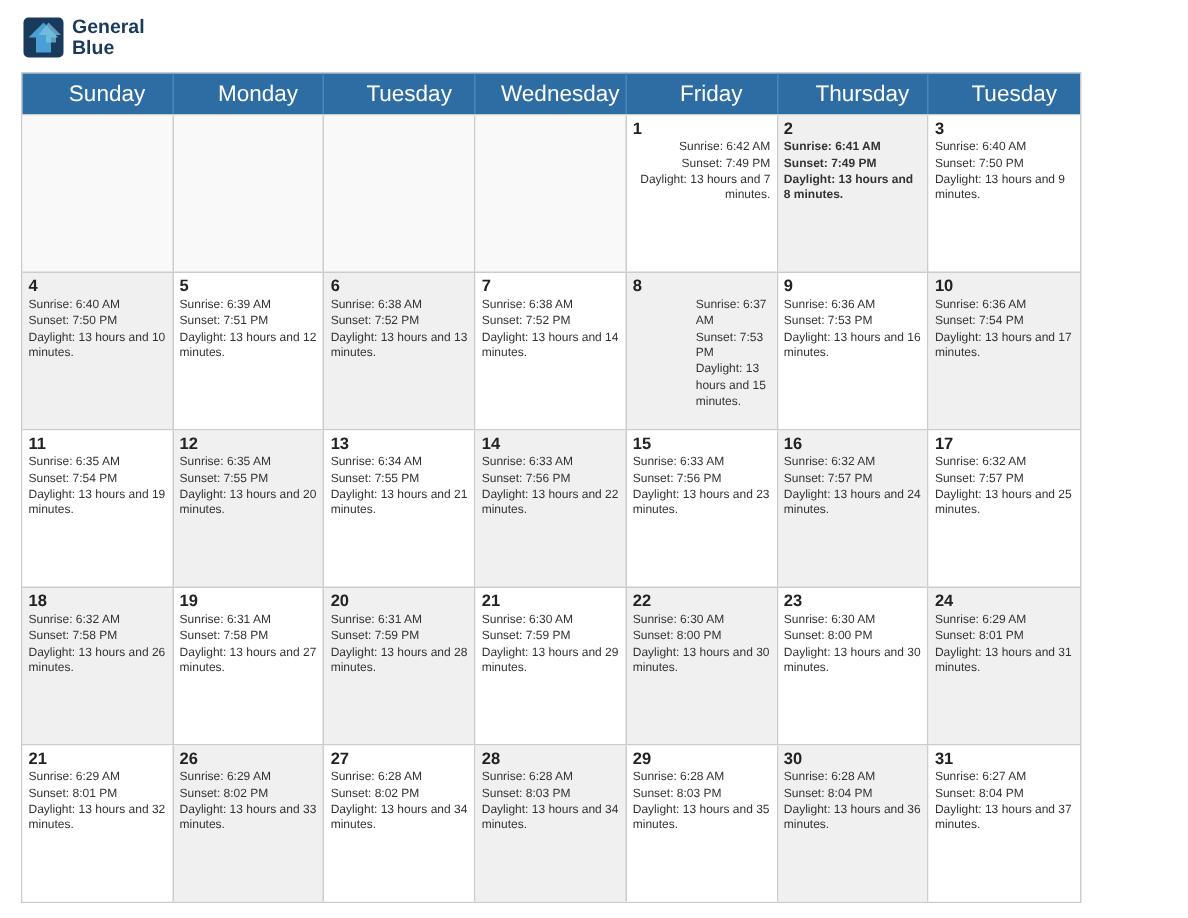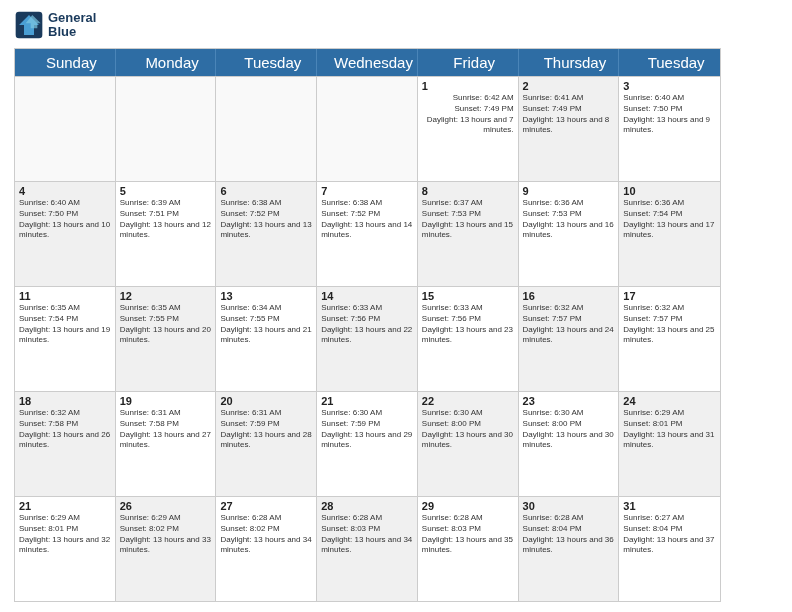--- a/index.html
+++ b/index.html
@@ -143,21 +143,21 @@
           <div class="cal-cell empty"></div>
           <div class="cal-cell empty"></div>
           <div class="cal-cell">
             <div class="day-num">1</div>
             <div class="cell-info" style="white-space: pre-line; text-align: right;">Sunrise: 6:42 AM
 Sunset: 7:49 PM
 Daylight: 13 hours and 7 minutes.</div>
           </div>
           <div class="cal-cell shaded">
             <div class="day-num">2</div>
-            <div class="cell-info" style="white-space: pre-line;">Sunrise: 6:41 AM
+            <div class="cell-info" style="white-space: pre-line; font-weight: bold;">Sunrise: 6:41 AM
 Sunset: 7:49 PM
 Daylight: 13 hours and 8 minutes.</div>
           </div>
           <div class="cal-cell">
             <div class="day-num">3</div>
             <div class="cell-info" style="white-space: pre-line;">Sunrise: 6:40 AM
 Sunset: 7:50 PM
 Daylight: 13 hours and 9 minutes.</div>
           </div>
         </div>
@@ -181,21 +181,21 @@
 Daylight: 13 hours and 13 minutes.</div>
           </div>
           <div class="cal-cell">
             <div class="day-num">7</div>
             <div class="cell-info" style="white-space: pre-line;">Sunrise: 6:38 AM
 Sunset: 7:52 PM
 Daylight: 13 hours and 14 minutes.</div>
           </div>
           <div class="cal-cell shaded">
             <div class="day-num">8</div>
-            <div class="cell-info" style="white-space: pre-line;">Sunrise: 6:37 AM
+            <div class="cell-info" style="white-space: pre-line; margin-left: 42px;">Sunrise: 6:37 AM
 Sunset: 7:53 PM
 Daylight: 13 hours and 15 minutes.</div>
           </div>
           <div class="cal-cell">
             <div class="day-num">9</div>
             <div class="cell-info" style="white-space: pre-line;">Sunrise: 6:36 AM
 Sunset: 7:53 PM
 Daylight: 13 hours and 16 minutes.</div>
           </div>
           <div class="cal-cell shaded">

